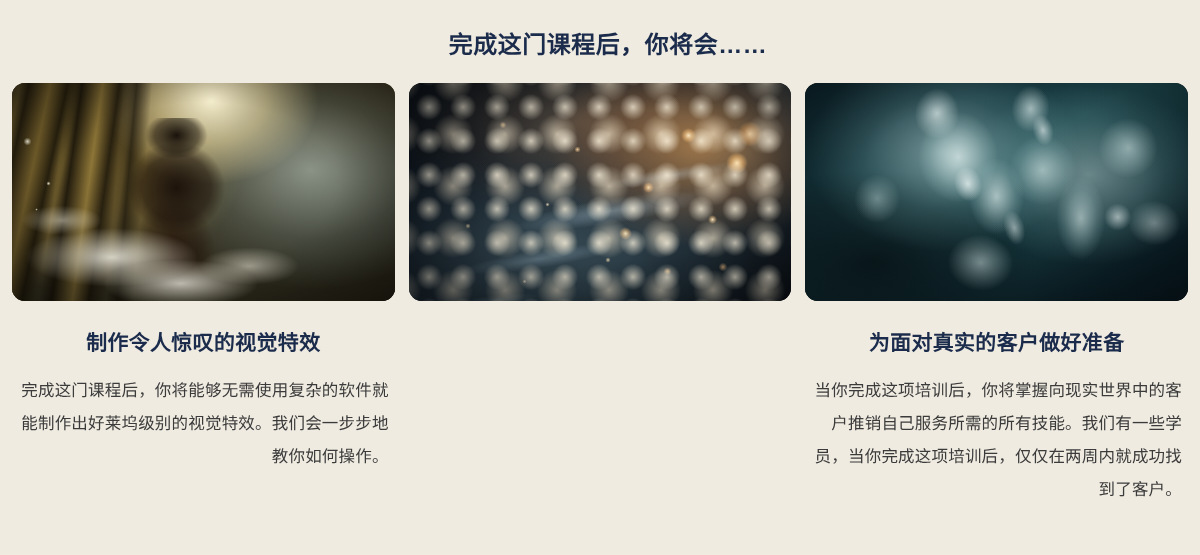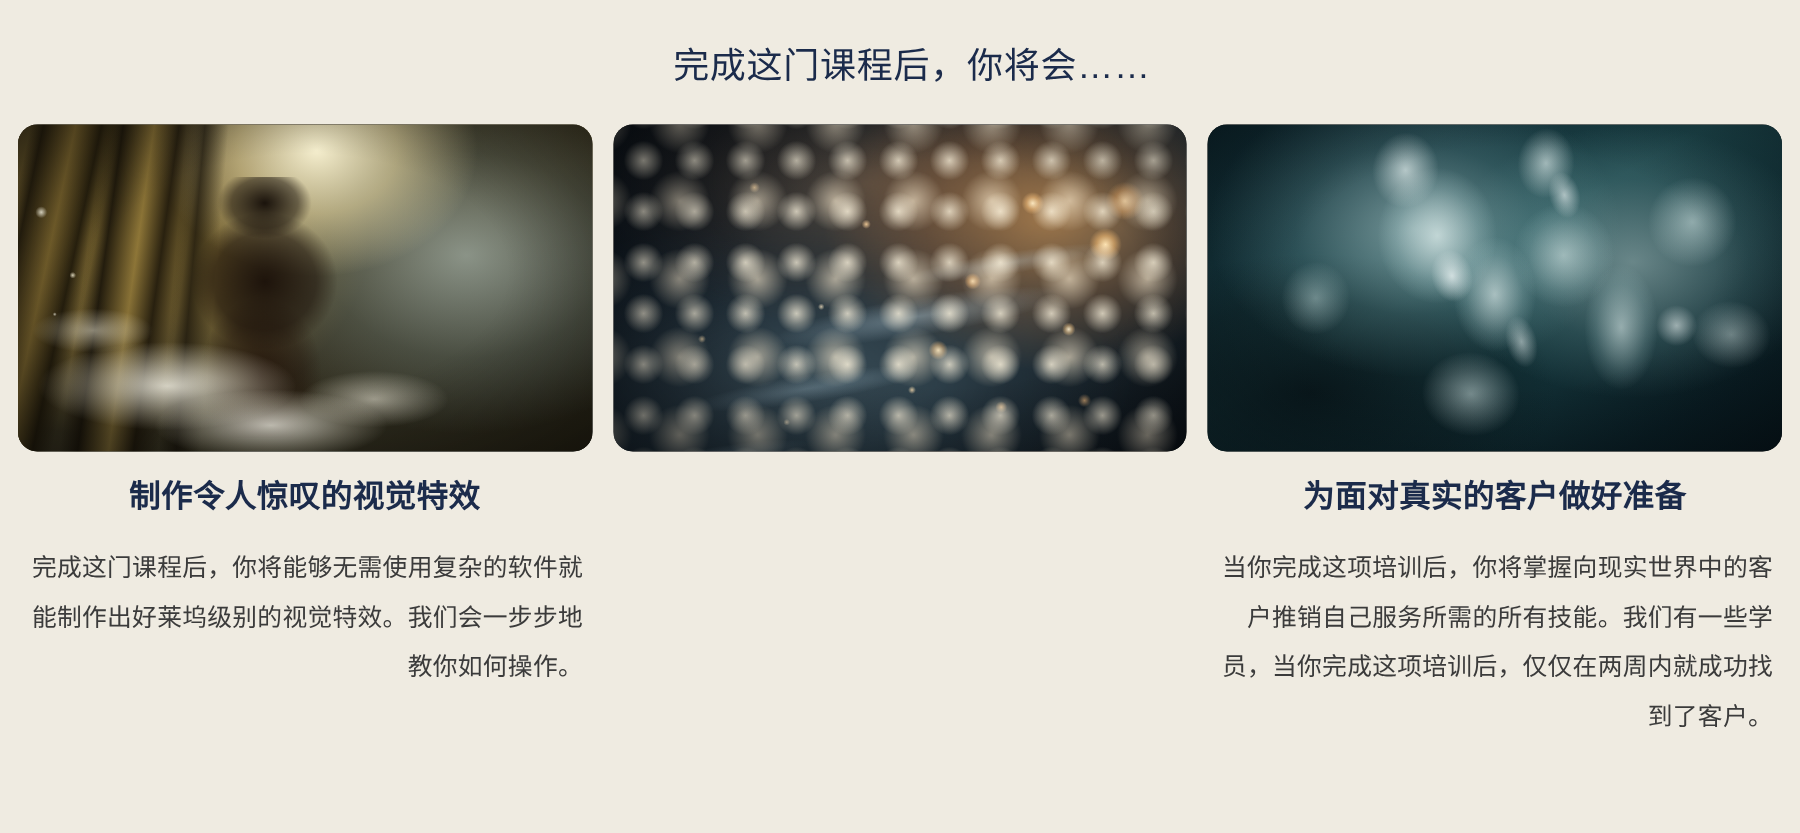--- a/index.html
+++ b/index.html
@@ -22,21 +22,21 @@
     width: 1200px;
     height: 555px;
     background: #efebe1;
   }
 
   
   .section-title {
     text-align: center;
     color: #1b2b4b;
     font-size: 24px;
-    font-weight: normal;
+    font-weight: bold;
     letter-spacing: 0.5px;
     line-height: 1;
     padding-top: 33px;
     padding-left: 16px;
   }
 
   
   .cards {
     display: flex;
     gap: 14px;
@@ -204,21 +204,21 @@
   }
 
   
   .card-heading {
     text-align: center;
     color: #1b2b4b;
     font-size: 21px;
     font-weight: bold;
     line-height: 1;
     letter-spacing: 0.3px;
-    margin-top: 20px;
+    margin-top: 31px;
   }
 
   .card-body {
     text-align: right;
     color: #3b3b3b;
     font-size: 16.5px;
     line-height: 33px;
     letter-spacing: 0.2px;
     margin-top: 21px;
     padding: 0 6px;

